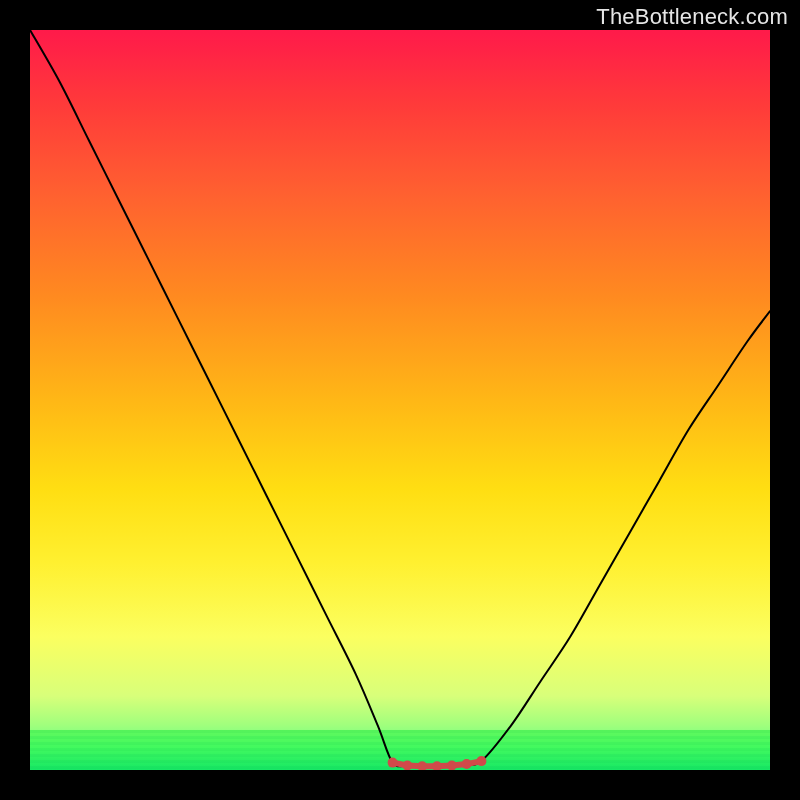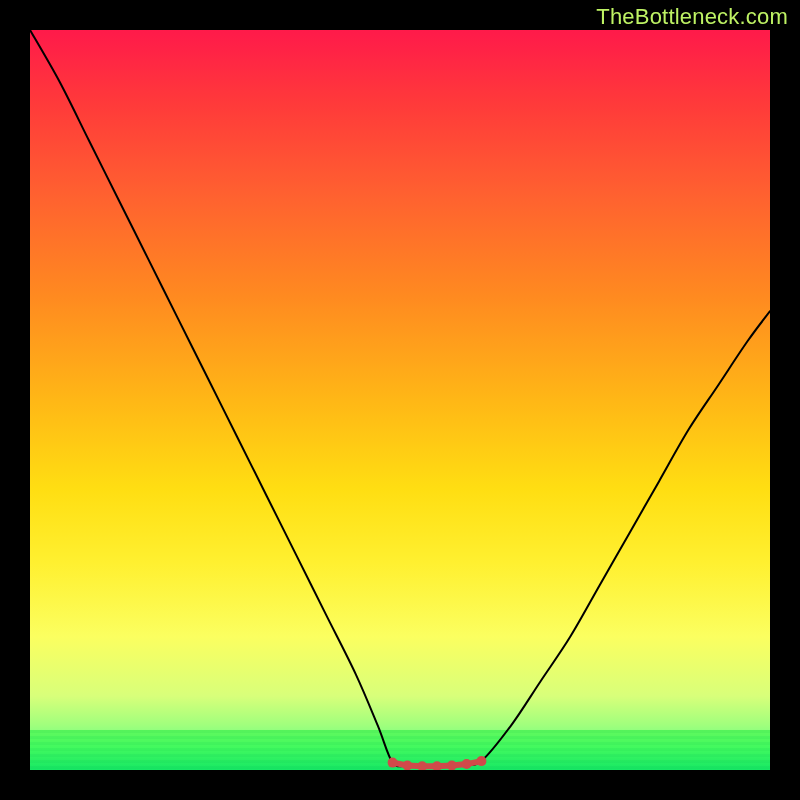--- a/index.html
+++ b/index.html
@@ -55,21 +55,21 @@
     );
     opacity: 0.55;
     mix-blend-mode: multiply;
   }
   .watermark {
     position: absolute;
     top: 4px;
     right: 12px;
     font-family: Arial, Helvetica, sans-serif;
     font-size: 22px;
-    color: #bef264;
+    color: #e5e5e5;
     letter-spacing: 0.2px;
     user-select: none;
     margin-left: 20px;
   }
   svg.curve {
     position: absolute;
     left: 0;
     top: 0;
     width: 740px;
     height: 740px;

